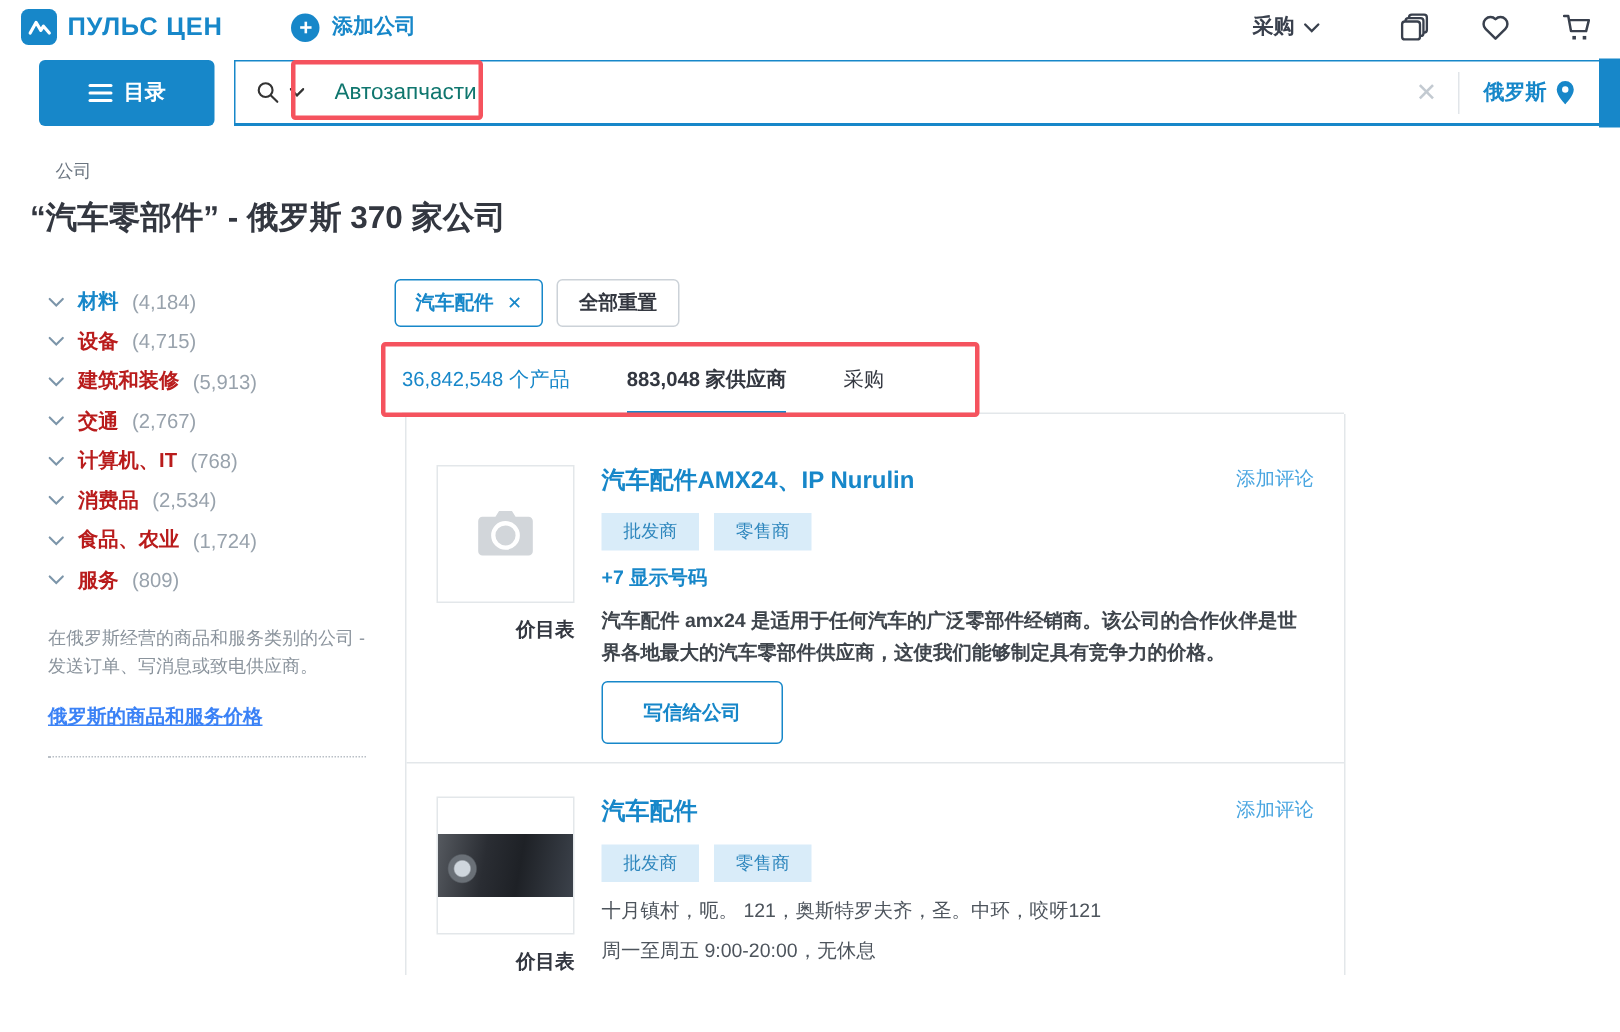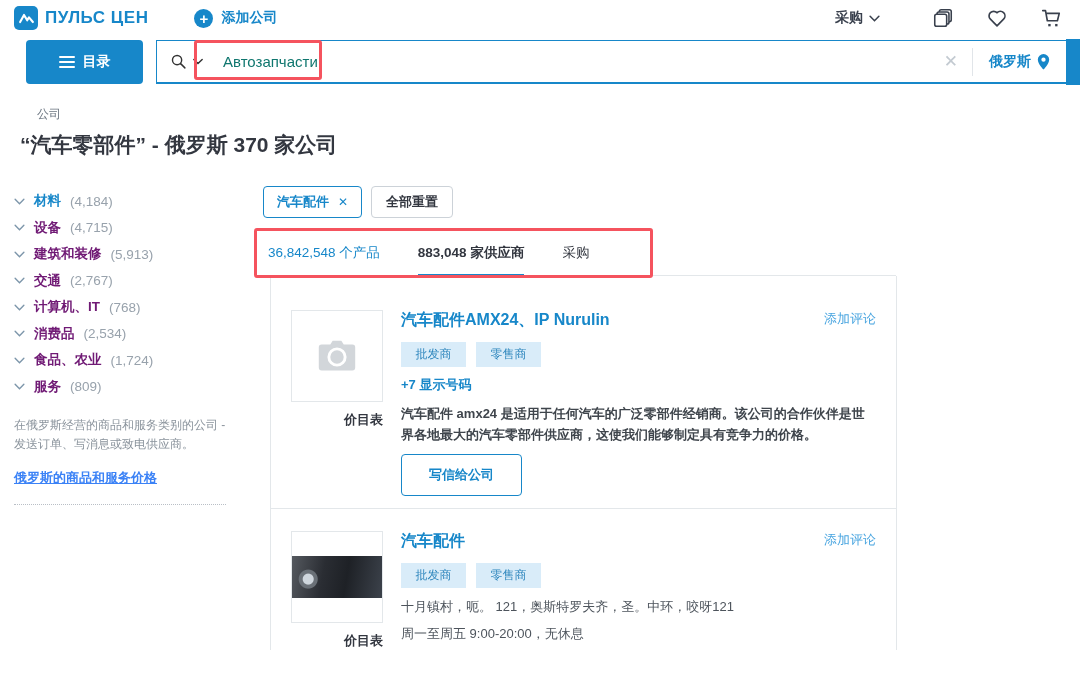--- a/index.html
+++ b/index.html
@@ -31,23 +31,23 @@
   .clear-x { color:#c3cad1; font-size:17px; font-weight:700; padding:0 14px; cursor:pointer; }
   .v-divider { width:1px; height:28px; background:#e1e5e9; }
   .region { display:flex; align-items:center; gap:6px; color:#1787c9; font-size:14px; font-weight:700; padding:0 16px; cursor:pointer; white-space:nowrap; }
   .search-submit { width:30px; height:46px; margin:-1px -1px -2px 0; background:#1787c9; cursor:pointer; flex-shrink:0; }
 
   
   .breadcrumb { position:absolute; top:106px; left:37px; font-size:12px; color:#6b7580; }
   .page-title { position:absolute; top:131px; left:20px; font-size:21px; font-weight:700; color:#333740; }
 
   
-  .sidebar { position:absolute; top:188px; left:14px; width:228px; }
+  .sidebar { position:absolute; top:188px; left:32px; width:228px; }
   .cat-item { display:flex; align-items:center; gap:9px; height:26.5px; cursor:pointer; font-size:13.5px; }
-  .cat-label { color:#701a75; font-weight:700; }
+  .cat-label { color:#b91c1c; font-weight:700; }
   .cat-item.active .cat-label { color:#1787c9; }
   .cat-count { color:#98a2ac; font-weight:400; }
   .sidebar-note { margin-top:16px; font-size:12px; color:#8a939c; line-height:1.55; width:212px; }
   .sidebar-link { display:inline-block; margin-top:16px; font-size:13px; font-weight:700; color:#3b82f6; text-decoration:underline; cursor:pointer; }
   .dotted-divider { margin-top:17px; border-top:1px dotted #b9bfc6; width:212px; }
 
   
   .main { position:absolute; top:186px; left:258px; width:640px; }
   .chip-row { display:flex; gap:9px; align-items:center; margin-left:5px; }
   .filter-chip { display:flex; align-items:center; gap:9px; border:1px solid #1787c9; border-radius:4px; padding:6px 13px; color:#1787c9; font-size:13px; font-weight:700; cursor:pointer; background:#fff; }

